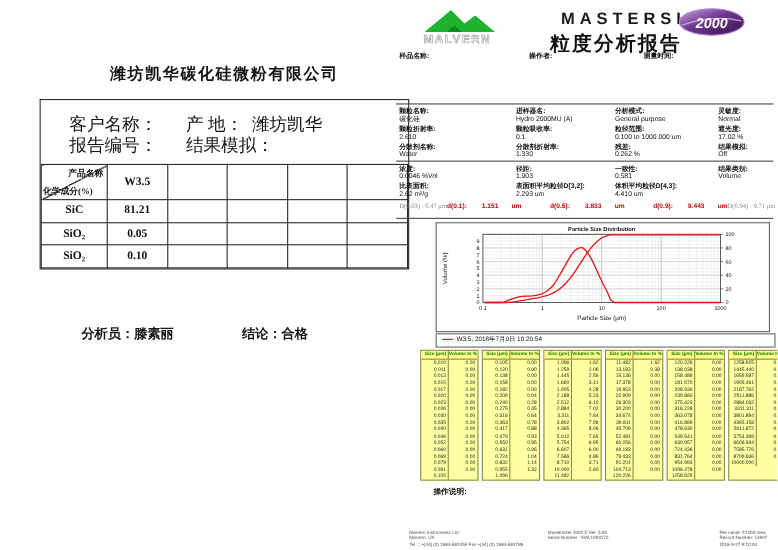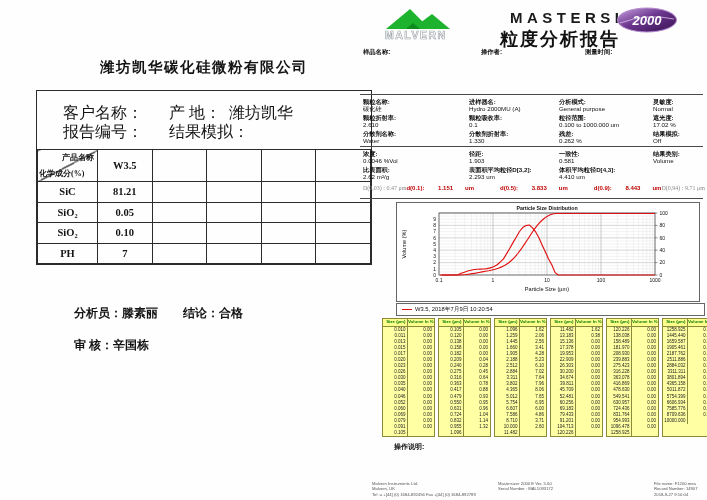--- a/index.html
+++ b/index.html
@@ -14,21 +14,21 @@
   .lp-info{height:58px;position:relative;font-size:16px;font-weight:normal;}
   .lp-info span{position:absolute;white-space:nowrap;}
   .lp-grid{width:100%;border-collapse:collapse;table-layout:fixed;}
   .lp-grid td{border:1px solid #2b2b2b;height:19.5px;text-align:center;
               font-size:10.5px;font-weight:bold;padding:0;overflow:hidden;}
   .lp-grid tr.hdr td{height:31px;}
   .diag{position:relative;background:
         linear-gradient(to bottom right,transparent calc(50% - 0.6px),#2b2b2b calc(50% - 0.6px),#2b2b2b calc(50% + 0.6px),transparent calc(50% + 0.6px));}
   .diag .dt{position:absolute;top:2px;right:3px;font-size:8px;}
   .diag .db{position:absolute;bottom:2px;left:1px;font-size:8px;}
-  .sigrow{margin-top:40px;padding-left:38px;font-size:12px;font-weight:bold;display:flex;gap:25px;white-space:nowrap;}
+  .sigrow{margin-top:50px;padding-left:38px;font-size:12px;font-weight:bold;display:flex;gap:62px;white-space:nowrap;}
   .sigrow2{margin-top:15px;padding-left:38px;font-size:12px;font-weight:bold;}
 
   
   .rp{position:absolute;left:360px;top:4px;width:346px;}
   .rp .abs{position:absolute;}
   .mstitle{left:150px;top:5px;font-size:15px;font-weight:bold;letter-spacing:4.5px;color:#1a1a1a;white-space:nowrap;}
   .rptitle{left:140px;top:23px;font-size:18px;font-weight:bold;letter-spacing:2px;}
   .sample{left:3px;top:43px;width:340px;display:grid;grid-template-columns:118px 104px 118px;font-size:6.3px;}
   .sample div{height:10px;line-height:10px;white-space:nowrap;overflow:hidden;}
   .hr{left:0;width:343px;border-top:1.4px solid #4a4a4a;height:0;}
@@ -107,37 +107,26 @@
               <td></td>
             </tr>
             <tr>
               <td>SiO₂</td>
               <td>0.10</td>
               <td></td>
               <td></td>
               <td></td>
               <td></td>
             </tr>
-            <tr>
-              <td>PH</td>
-              <td>7</td>
-              <td></td>
-              <td></td>
-              <td></td>
-              <td></td>
-            </tr>
           </tbody>
       </table>
     </div>
     <div class="sigrow">
       <span><span>分析员：</span><span>滕素丽</span></span>
       <span><span>结论：</span><span>合格</span></span>
-    </div>
-    <div class="sigrow2">
-      <span>审    核：</span><span>辛国栋</span>
     </div>
   </div>
 
   <div class="rp">
 
     <svg class="abs" style="left:20px;top:2px" width="82" height="36" viewBox="0 0 82 36">
       <polygon points="6,23 30,3 50,23" fill="#1db32f"></polygon>
       <polygon points="32,23 52,8 70,23" fill="#1db32f"></polygon>
       <polygon points="26,23 33,17 40,23" fill="#0e8c20"></polygon>
       <text x="5" y="33" font-size="10.5" font-weight="bold" letter-spacing="1.5" fill="#ffffff" stroke="#9aa0a6" stroke-width="0.6" id="malvern-text">MALVERN</text>

